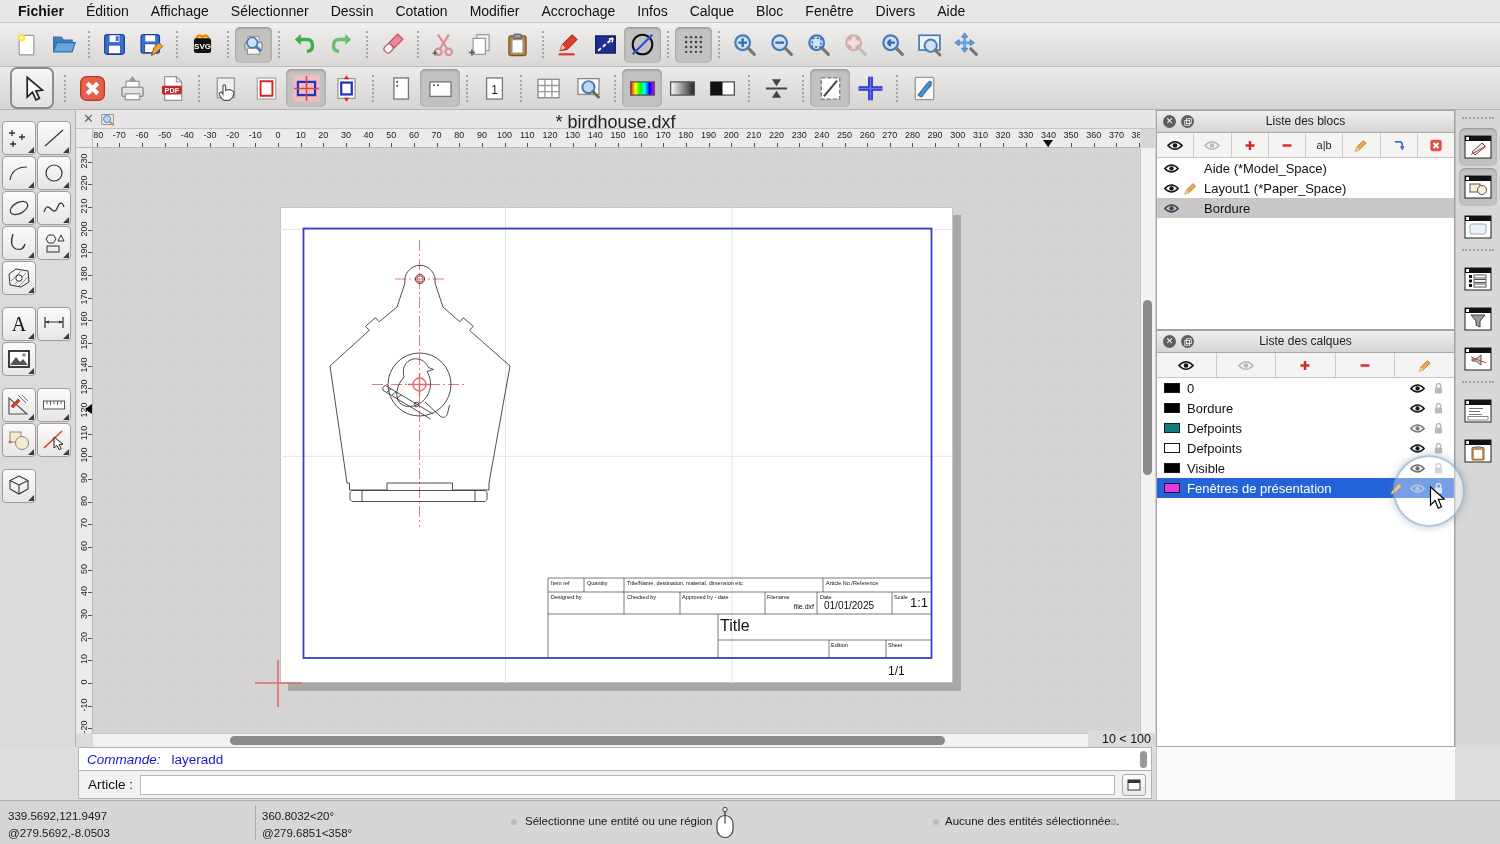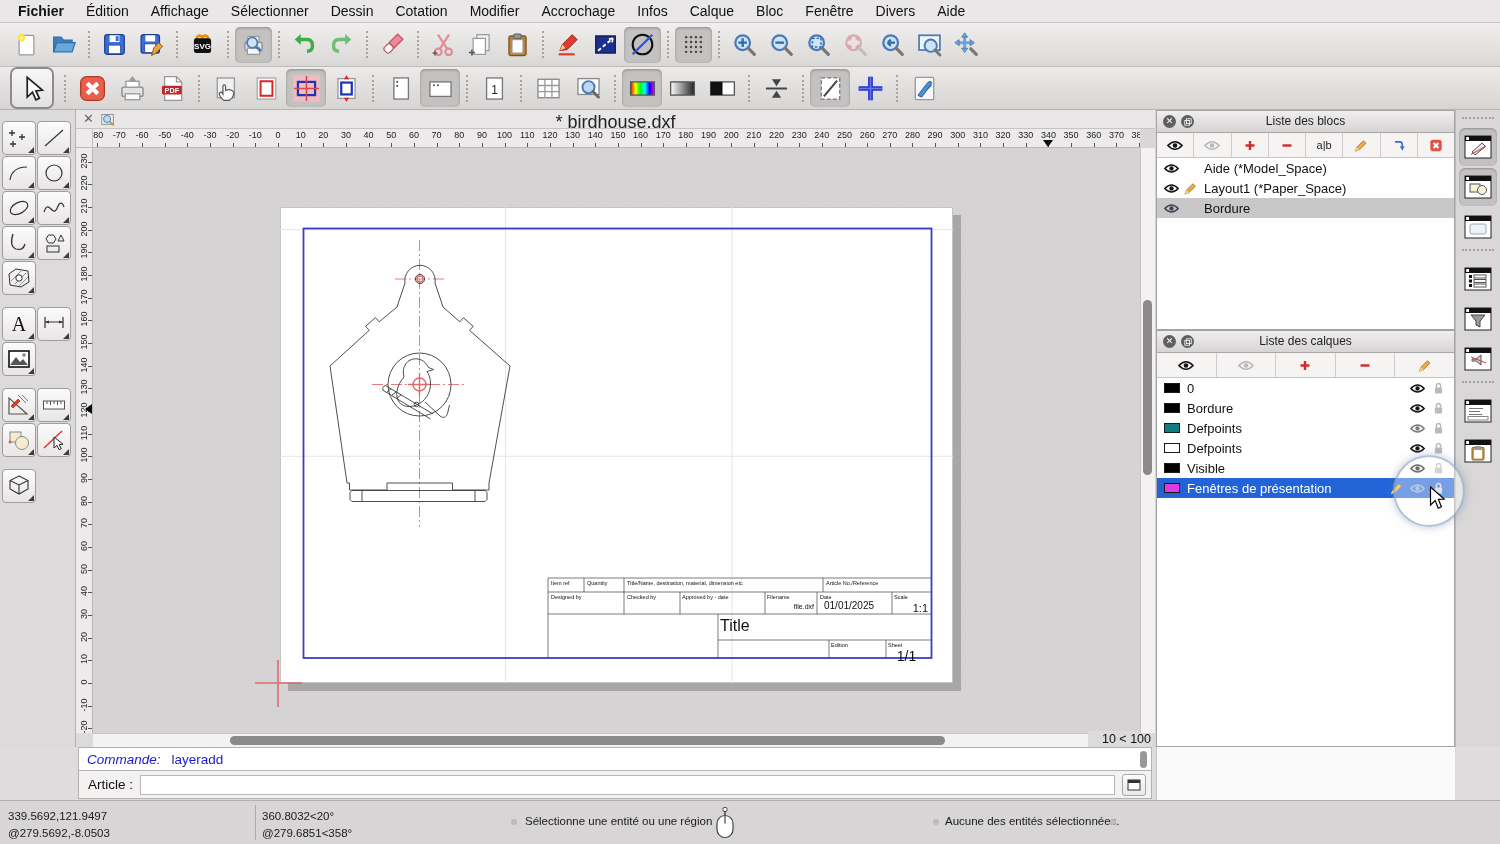--- a/index.html
+++ b/index.html
@@ -809,25 +809,25 @@
     <div class="tbl" style="left:79px;top:2px">Title/Name, destination, material, dimension etc</div>
     <div class="tbl" style="left:278px;top:2px">Article No./Reference</div>
     <div class="tbl" style="left:3px;top:16px">Designed by</div>
     <div class="tbl" style="left:79px;top:16px">Checked by</div>
     <div class="tbl" style="left:134px;top:16px">Approved by - date</div>
     <div class="tbl" style="left:219px;top:16px">Filename</div>
     <div class="tbl" style="left:200px;top:25px;width:66px;text-align:right;font-size:7px">file.dxf</div>
     <div class="tbl" style="left:272px;top:16px">Date</div>
     <div class="tbl" style="left:276px;top:22px;font-size:10px">01/01/2025</div>
     <div class="tbl" style="left:346px;top:16px">Scale</div>
-    <div class="tbl" style="left:350px;top:24px;width:30px;text-align:right;font-size:11px">1:1</div>
+    <div class="tbl" style="left:350px;top:17px;width:30px;text-align:right;font-size:13px">1:1</div>
     <div class="tbl" style="left:172px;top:39px;font-size:16px">Title</div>
     <div class="tbl" style="left:283px;top:64px">Edition</div>
     <div class="tbl" style="left:340px;top:64px">Sheet</div>
-    <div class="tbl" style="left:340px;top:70px;width:37px;text-align:center;font-size:14px">1/1</div>
+    <div class="tbl" style="left:340px;top:86px;width:37px;text-align:left;font-size:12px">1/1</div>
   </div>
 </div>
 
 <div id="hscroll-corner"></div>
 <div id="hscroll">
     <div id="hthumb"></div>
   </div>
 <div id="grid-status">10 &lt; 100</div>
 <div id="vscroll">
     <div id="vthumb"></div>

